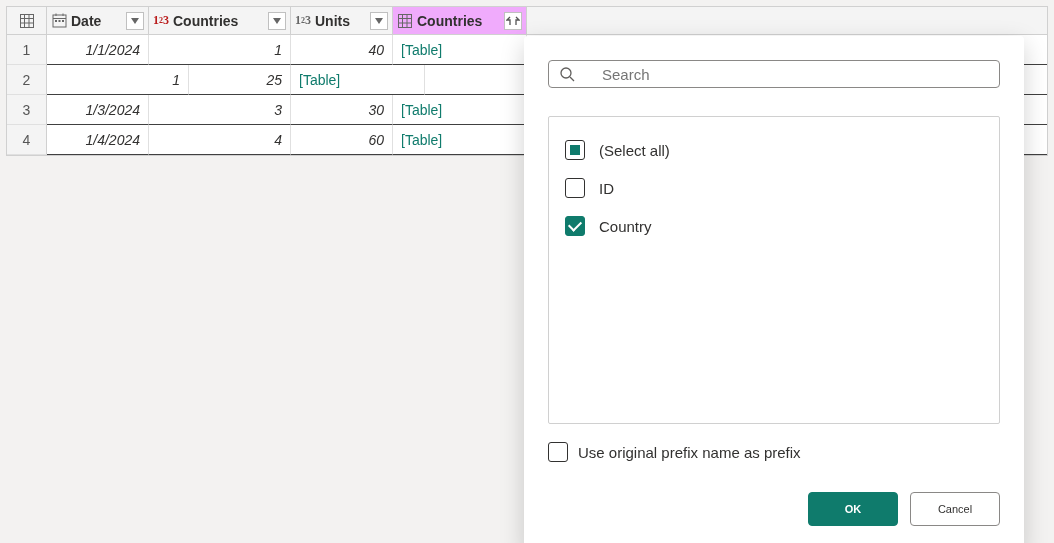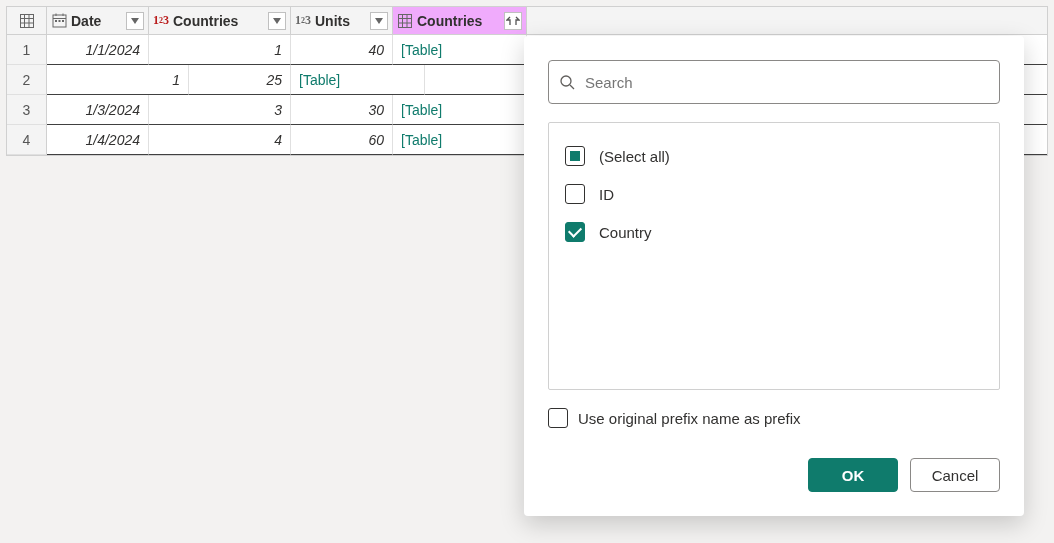--- a/index.html
+++ b/index.html
@@ -92,35 +92,35 @@
     width: 500px;
     background: #fff;
     border-radius: 4px;
     box-shadow: 0 8px 24px rgba(0,0,0,0.18);
     padding: 24px;
   }
   .searchbox {
     display: flex; align-items: center;
     border: 1px solid #8a8886;
     border-radius: 4px;
-    height: 44px;
+    height: 28px;
     padding: 0 10px;
-    gap: 8px;
-    margin-bottom: 18px;
+    gap: 25px;
+    margin-bottom: 28px;
   }
   .searchbox input {
     border: none; outline: none; flex: 1;
     font-size: 15px; color: #605e5c;
     font-family: inherit;
     background: transparent;
   }
   .listframe {
     border: 1px solid #d0d0d0;
     border-radius: 2px;
-    height: 268px;
+    height: 308px;
     padding: 14px 16px;
   }
   .chkrow {
     display: flex; align-items: center; gap: 14px;
     height: 38px;
     font-size: 15px;
   }
   .chk {
     width: 20px; height: 20px;
     border: 1px solid #323130;
@@ -148,21 +148,21 @@
     margin-top: 18px;
     font-size: 15px;
   }
   .btnrow {
     display: flex; justify-content: flex-end; gap: 12px;
     margin-top: 30px;
   }
   .btn {
     min-width: 90px; height: 34px;
     border-radius: 4px;
-    font-size: 15px;
+    font-size: 11px;
     display: inline-flex; align-items: center; justify-content: center;
     cursor: pointer;
   }
   .btn.primary { background: #0f7b6c; color: #fff; border: 1px solid #0f7b6c; font-weight: 600; }
   .btn.secondary { background: #fff; color: #323130; border: 1px solid #8a8886; }
 </style>
 </head>
 <body>
 
 <div class="grid">

